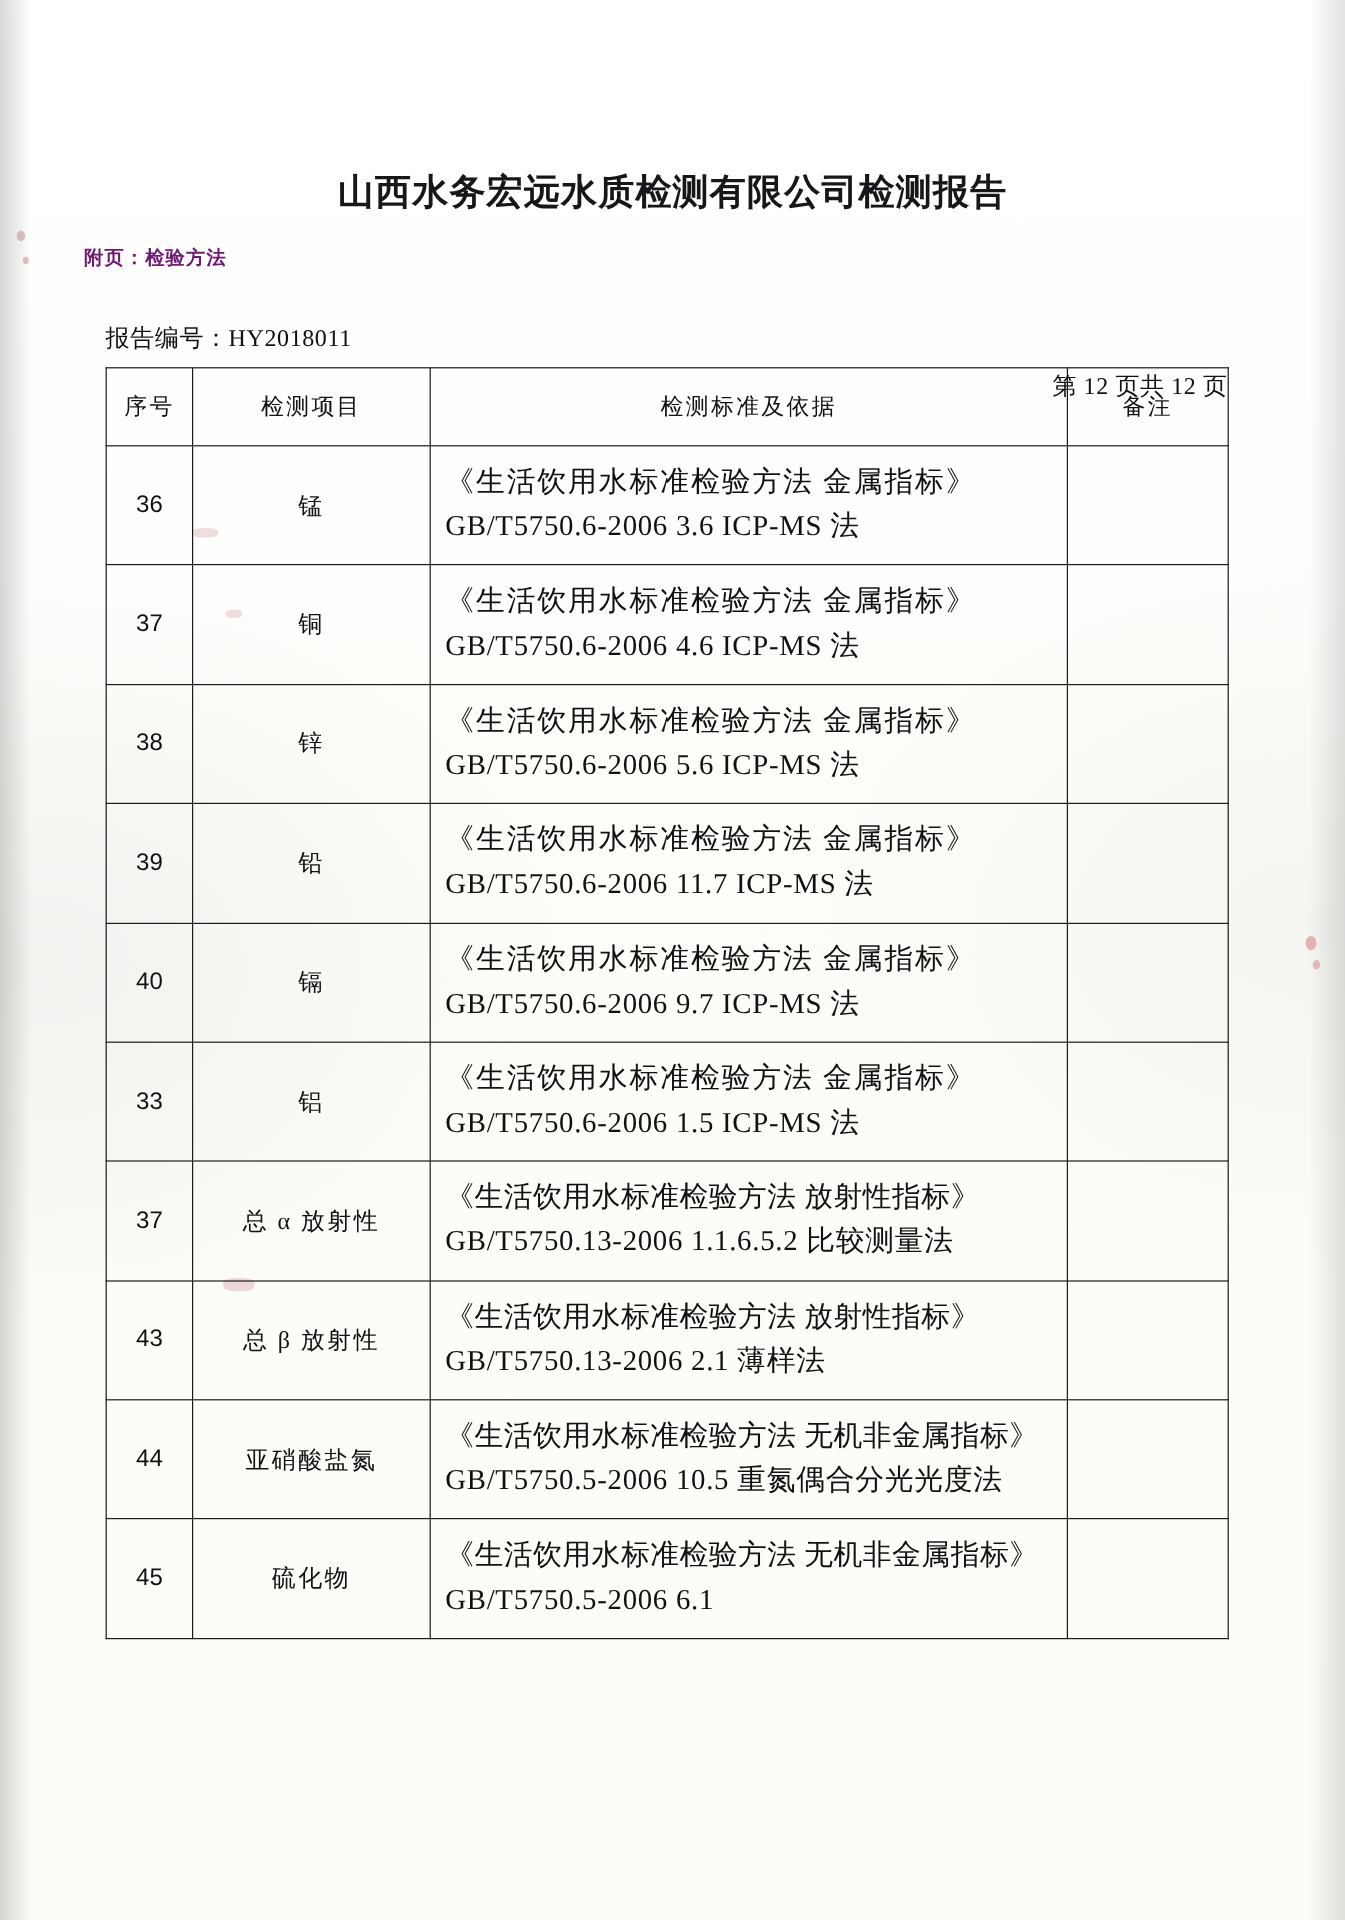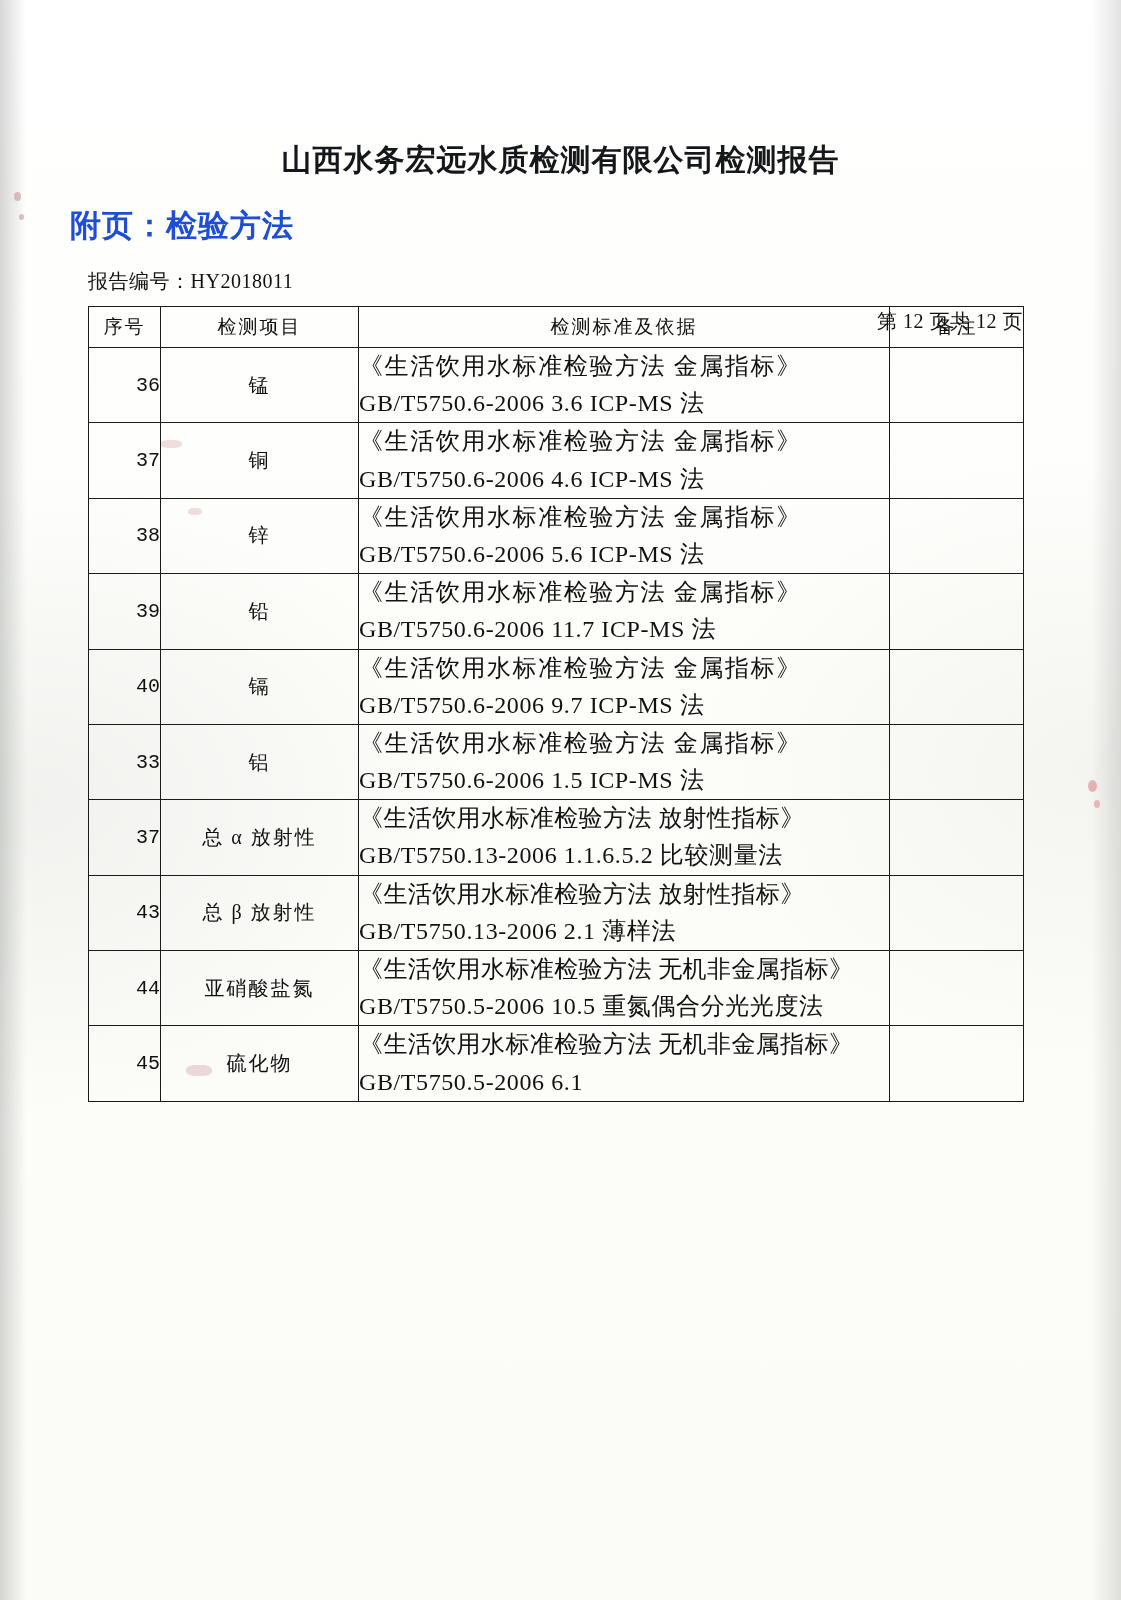--- a/index.html
+++ b/index.html
@@ -56,23 +56,23 @@
     font-size: 30px;
     letter-spacing: 1px;
     color: #15171a;
   }
   .subtitle {
     position: absolute;
     left: 70px;
     top: 205px;
     font-family: "DejaVu Sans", "Liberation Sans", sans-serif;
     font-weight: bold;
-    font-size: 31px;
+    font-size: 16px;
     letter-spacing: 1px;
-    color: #1d4ed8;
+    color: #701a75;
   }
   .meta-row {
     position: absolute;
     left: 88px;
     top: 268px;
     width: 935px;
     display: flex;
     justify-content: space-between;
     align-items: flex-start;
     font-size: 20px;
@@ -91,42 +91,42 @@
     position: absolute;
     left: 88px;
     top: 306px;
     width: 935px;
     border-collapse: collapse;
     table-layout: fixed;
   }
   table.method-table th,
   table.method-table td {
     border: 1.5px solid #1b1b1b;
-    padding: 0;
+    padding: 12px;
     vertical-align: middle;
   }
   thead th {
     height: 40px;
     font-weight: normal;
     font-size: 19px;
     letter-spacing: 2px;
     font-family: "Liberation Serif", serif;
   }
   col.c-no    { width: 72px; }
   col.c-item  { width: 198px; }
   col.c-std   { width: 531px; }
   col.c-note  { width: 134px; }
 
   tbody td {
     height: 63px;
   }
   td.cell-no {
-    text-align: right;
+    text-align: center;
     font-size: 20px;
-    font-family: Liberation Mono, monospace;
+    font-family: Liberation Sans, sans-serif;
   }
   td.cell-item {
     text-align: center;
     font-size: 20px;
     letter-spacing: 2px;
     font-family: "Liberation Serif", serif;
   }
   td.cell-std {
     padding: 4px 0 4px 8px;
     font-size: 24px;

